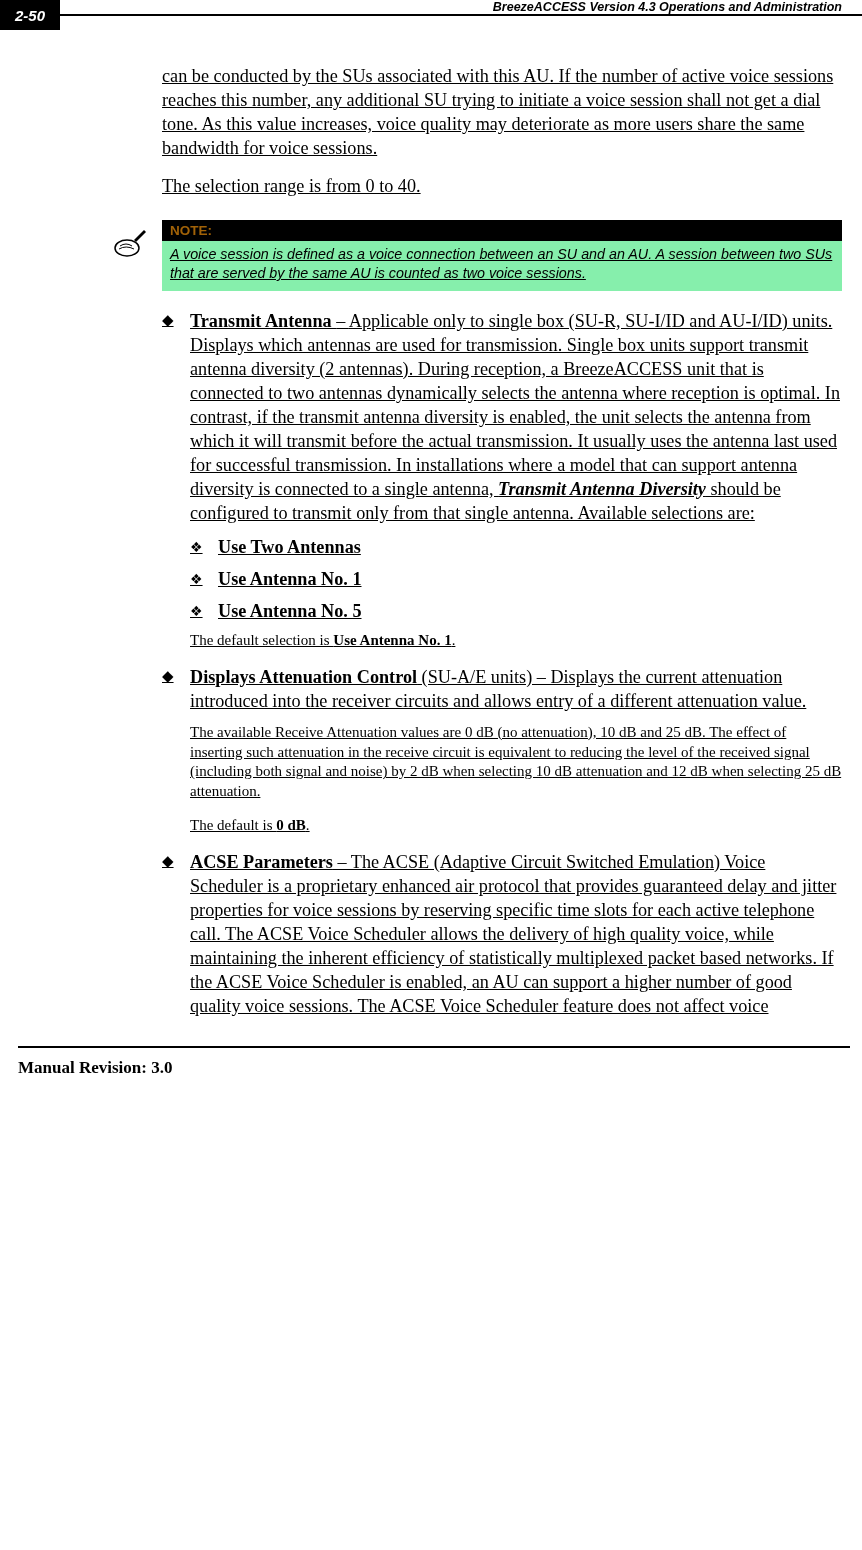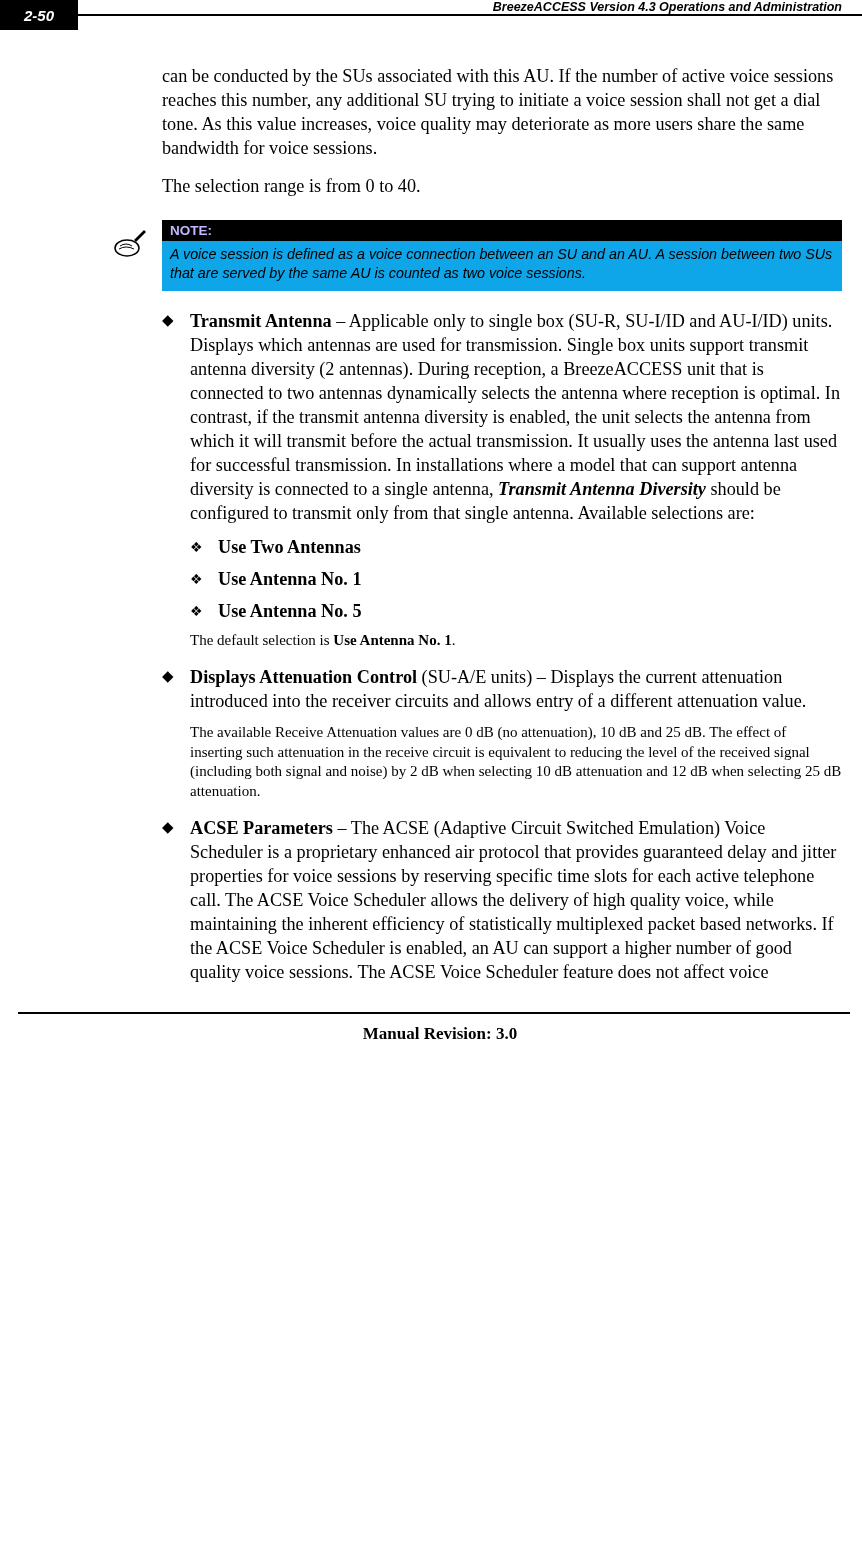--- a/index.html
+++ b/index.html
@@ -1,41 +1,41 @@
 <!DOCTYPE html>
 <html><head>
 <meta charset="utf-8">
 <style>
   * { box-sizing: border-box; margin: 0; padding: 0; }
   html, body { width: 862px; background: #fff; font-family: Georgia, "Times New Roman", serif; color: #000; }
   .page { width: 862px; padding: 0 0 40px 0; position: relative; }
   .header-row { display: flex; align-items: flex-start; height: 30px; }
-  .page-num-box { width: 78px; height: 30px; background: #000; color: #fff; font-style: italic; font-weight: bold; font-family: Verdana, Arial, sans-serif; font-size: 15px; display: flex; align-items: center; justify-content: center; }
+  .page-num-box { width: 60px; height: 30px; background: #000; color: #fff; font-style: italic; font-weight: bold; font-family: Verdana, Arial, sans-serif; font-size: 15px; display: flex; align-items: center; justify-content: center; }
   .header-line-wrap { flex: 1; position: relative; }
   .doc-title { text-align: right; font-family: Verdana, Arial, sans-serif; font-style: italic; font-weight: bold; font-size: 12.5px; padding-right: 20px; line-height: 14px; padding-top: 0; }
   .hr-top { border: none; border-top: 2.5px solid #000; margin: 0; }
-  .content { margin-left: 162px; margin-right: 20px; margin-top: 34px; }
+  .content { margin-left: 162px; margin-right: 20px; margin-top: 34px; text-decoration: underline; }
   .body-text { font-size: 18.2px; line-height: 1.32; margin-bottom: 14px; font-family: "Bookman Old Style", Georgia, serif; }
   .note-row { display: flex; align-items: flex-start; margin: 22px 0 18px 0; gap: 10px; margin-left: -50px; }
   .note-icon { width: 40px; height: 40px; flex: 0 0 40px; margin-top: 2px; }
   .note-box { flex: 1; }
-  .note-header { background: #000; color: #c4b5fd; font-family: Arial, sans-serif; font-weight: bold; font-size: 13.5px; padding: 3px 8px; }
-  .note-body { background: #0ea5e9; font-family: Verdana, Arial, sans-serif; font-style: italic; font-size: 14.3px; line-height: 1.32; padding: 4px 8px 8px 8px; }
+  .note-header { background: #000; color: #a16207; font-family: Arial, sans-serif; font-weight: bold; font-size: 13.5px; padding: 3px 8px; }
+  .note-body { background: #86efac; font-family: Verdana, Arial, sans-serif; font-style: italic; font-size: 14.3px; line-height: 1.32; padding: 4px 8px 8px 8px; }
   .bullet-item { display: flex; margin-bottom: 10px; }
   .bullet-marker { flex: 0 0 28px; font-size: 16px; padding-top: 2px; }
   .bullet-marker.diamond { font-size: 15px; }
   .bullet-content { flex: 1; font-size: 18.2px; line-height: 1.32; font-family: "Bookman Old Style", Georgia, serif; }
   .bold { font-weight: bold; }
   .bold-italic { font-weight: bold; font-style: italic; }
   .sub-list { margin-left: 28px; margin-top: 6px; margin-bottom: 8px; }
   .sub-item { display: flex; margin-bottom: 8px; }
   .sub-marker { flex: 0 0 28px; font-size: 14px; padding-top: 4px; }
   .para-after { margin-left: 28px; font-size: 15px; line-height: 1.32; margin-bottom: 14px; font-family: "Bookman Old Style", Georgia, serif; }
   .footer-line { border: none; border-top: 2px solid #000; margin: 28px 12px 0 18px; }
-  .footer-text { font-family: "Times New Roman", serif; font-weight: bold; font-size: 17px; margin: 10px 0 0 18px; text-align: center; }
+  .footer-text { font-family: "Times New Roman", serif; font-weight: bold; font-size: 17px; margin: 10px 0 0 18px; }
 </style>
 </head>
 <body>
 
 <div class="page">
 
   <div class="header-row">
     <div class="page-num-box">
       <span>2-50</span>
     </div>
@@ -93,20 +93,23 @@
 
     <div class="bullet-item">
       <div class="bullet-marker diamond">◆</div>
       <div class="bullet-content">
         <span class="bold">Displays Attenuation Control</span><span> (SU-A/E units) – Displays the current attenuation introduced into the receiver circuits and allows entry of a different attenuation value.</span>
       </div>
     </div>
 
     <p class="para-after">The available Receive Attenuation values are 0 dB (no attenuation), 10 dB and 25 dB. The effect of inserting such attenuation in the receive circuit is equivalent to reducing the level of the received signal (including both signal and noise) by 2 dB when selecting 10 dB attenuation and 12 dB when selecting 25 dB attenuation.</p>
 
+    <p class="para-after">
+      <span>The default is </span><span class="bold">0 dB</span><span>.</span>
+    </p>
 
     <div class="bullet-item">
       <div class="bullet-marker diamond">◆</div>
       <div class="bullet-content">
         <span class="bold">ACSE Parameters</span><span> – The ACSE (Adaptive Circuit Switched Emulation) Voice Scheduler is a proprietary enhanced air protocol that provides guaranteed delay and jitter properties for voice sessions by reserving specific time slots for each active telephone call. The ACSE Voice Scheduler allows the delivery of high quality voice, while maintaining the inherent efficiency of statistically multiplexed packet based networks. If the ACSE Voice Scheduler is enabled, an AU can support a higher number of good quality voice sessions. The ACSE Voice Scheduler feature does not affect voice</span>
       </div>
     </div>
 
   </div>
 

